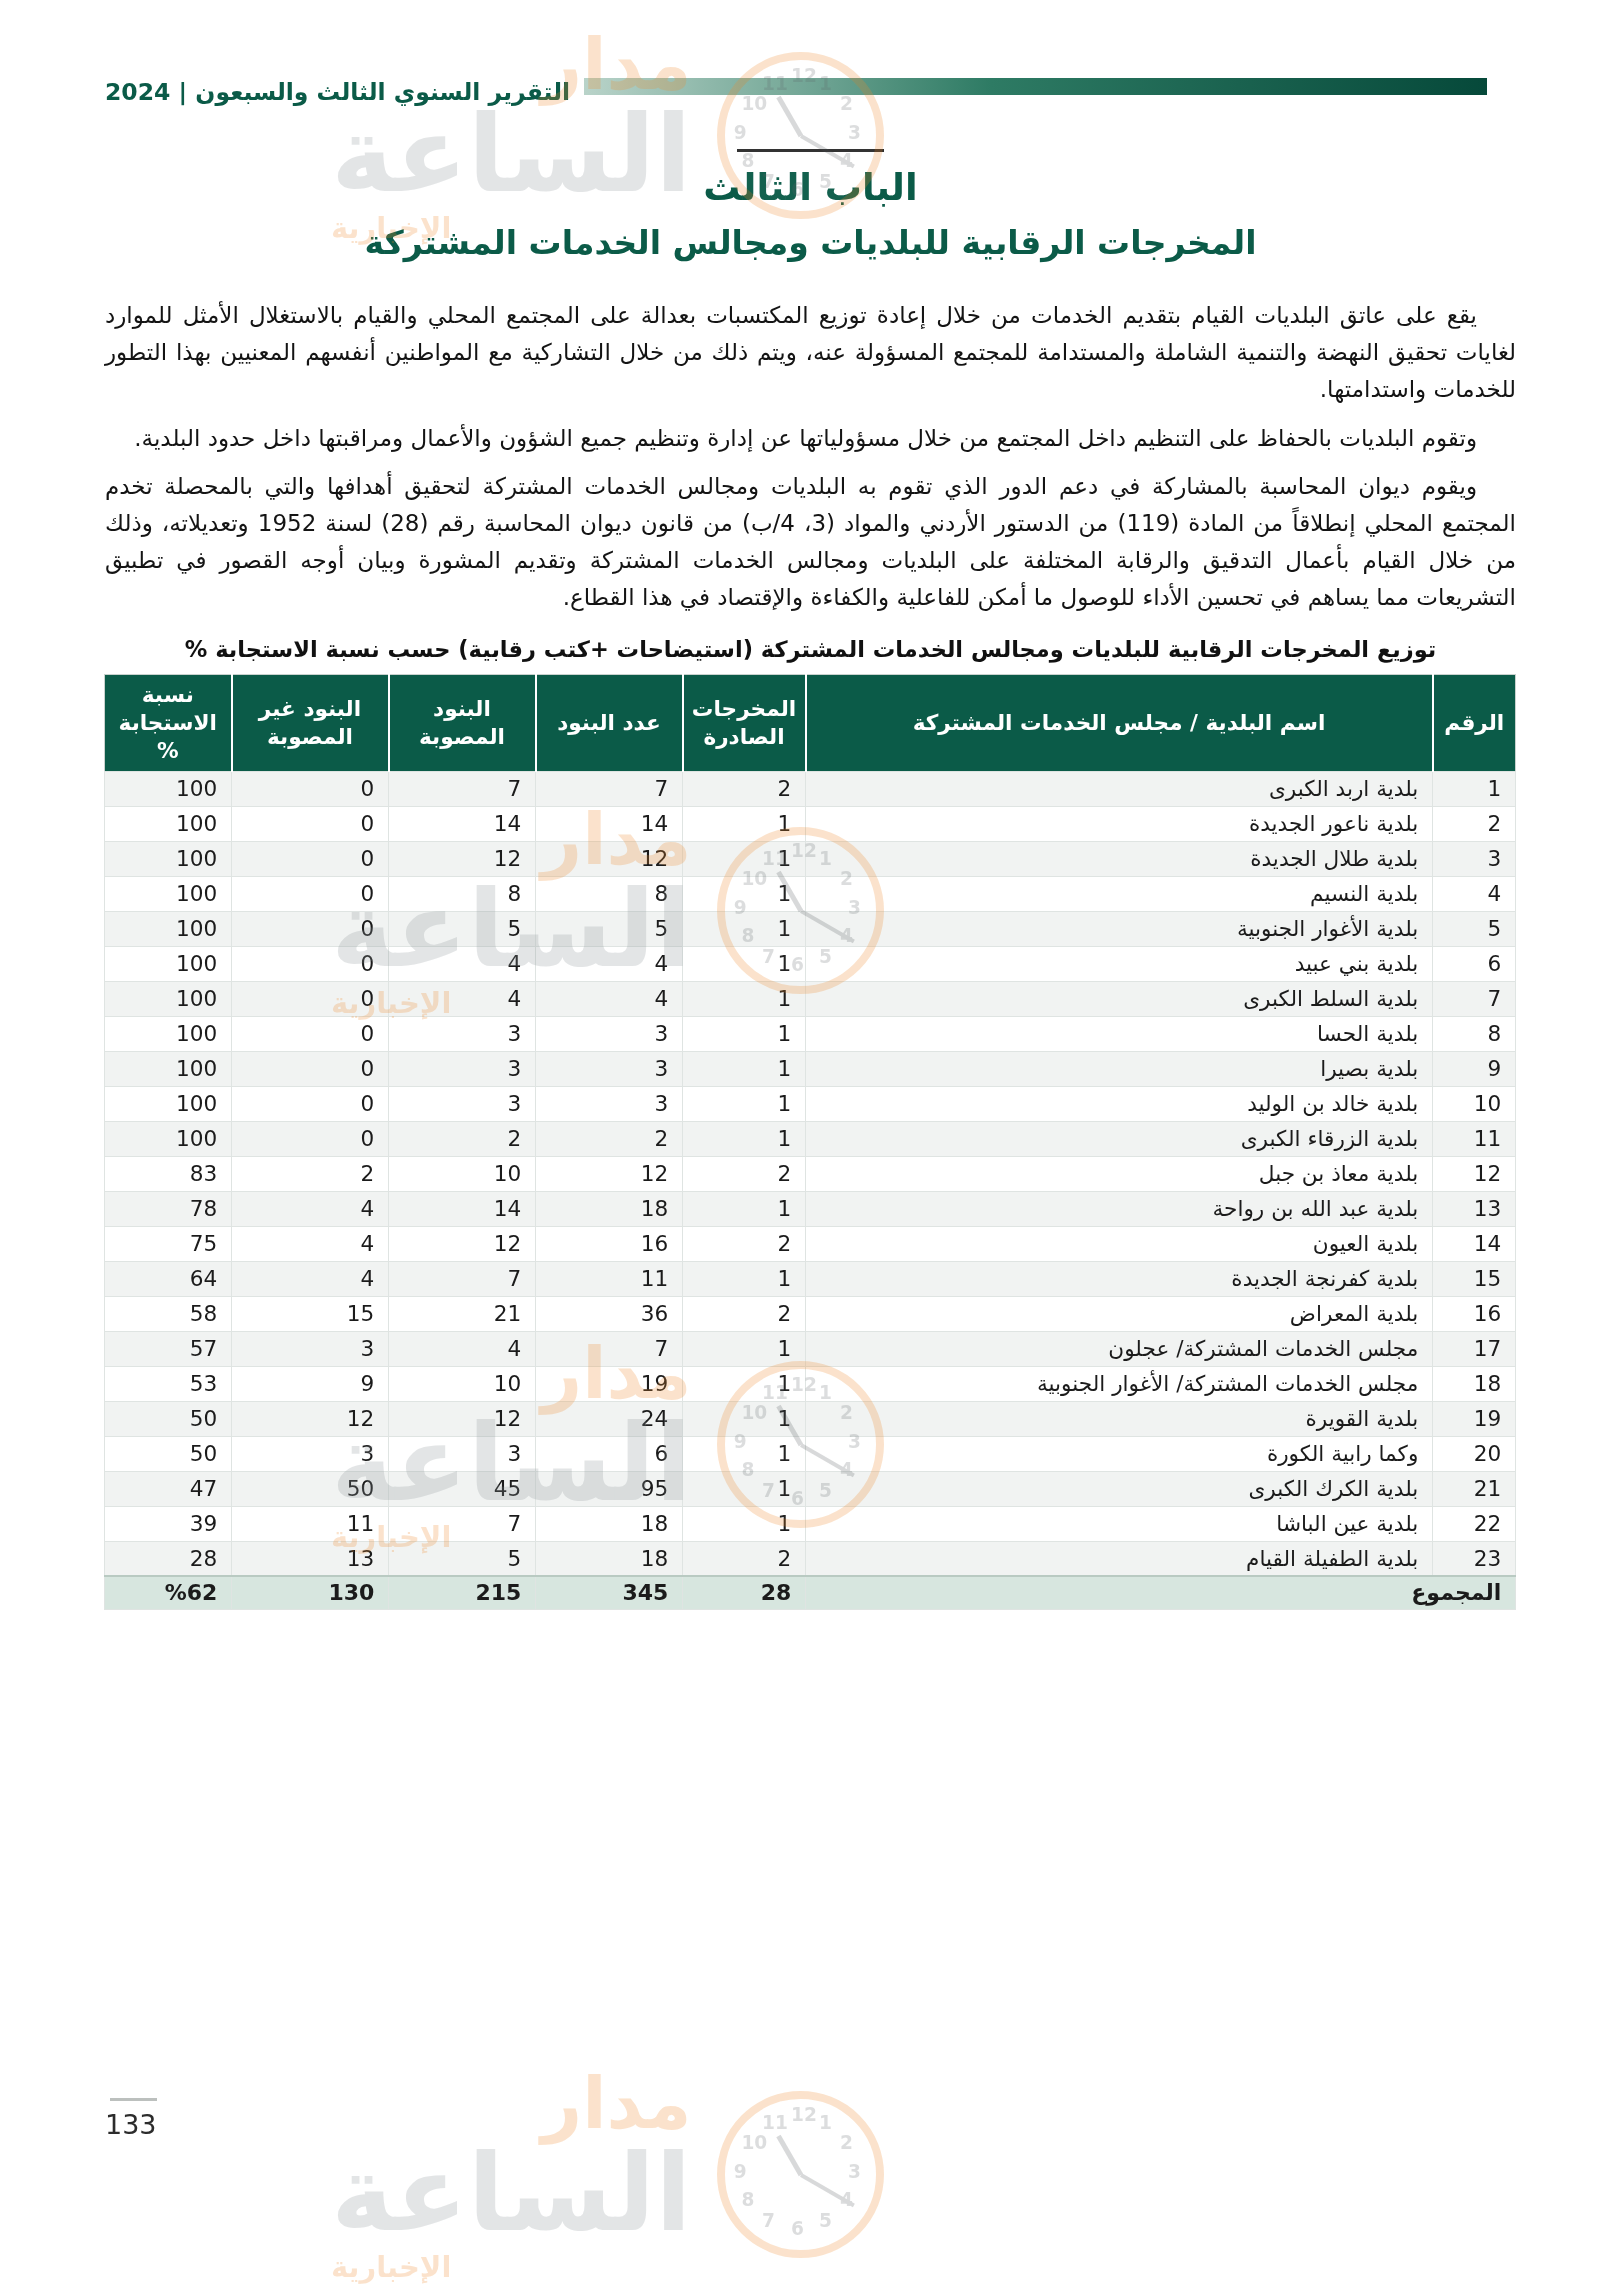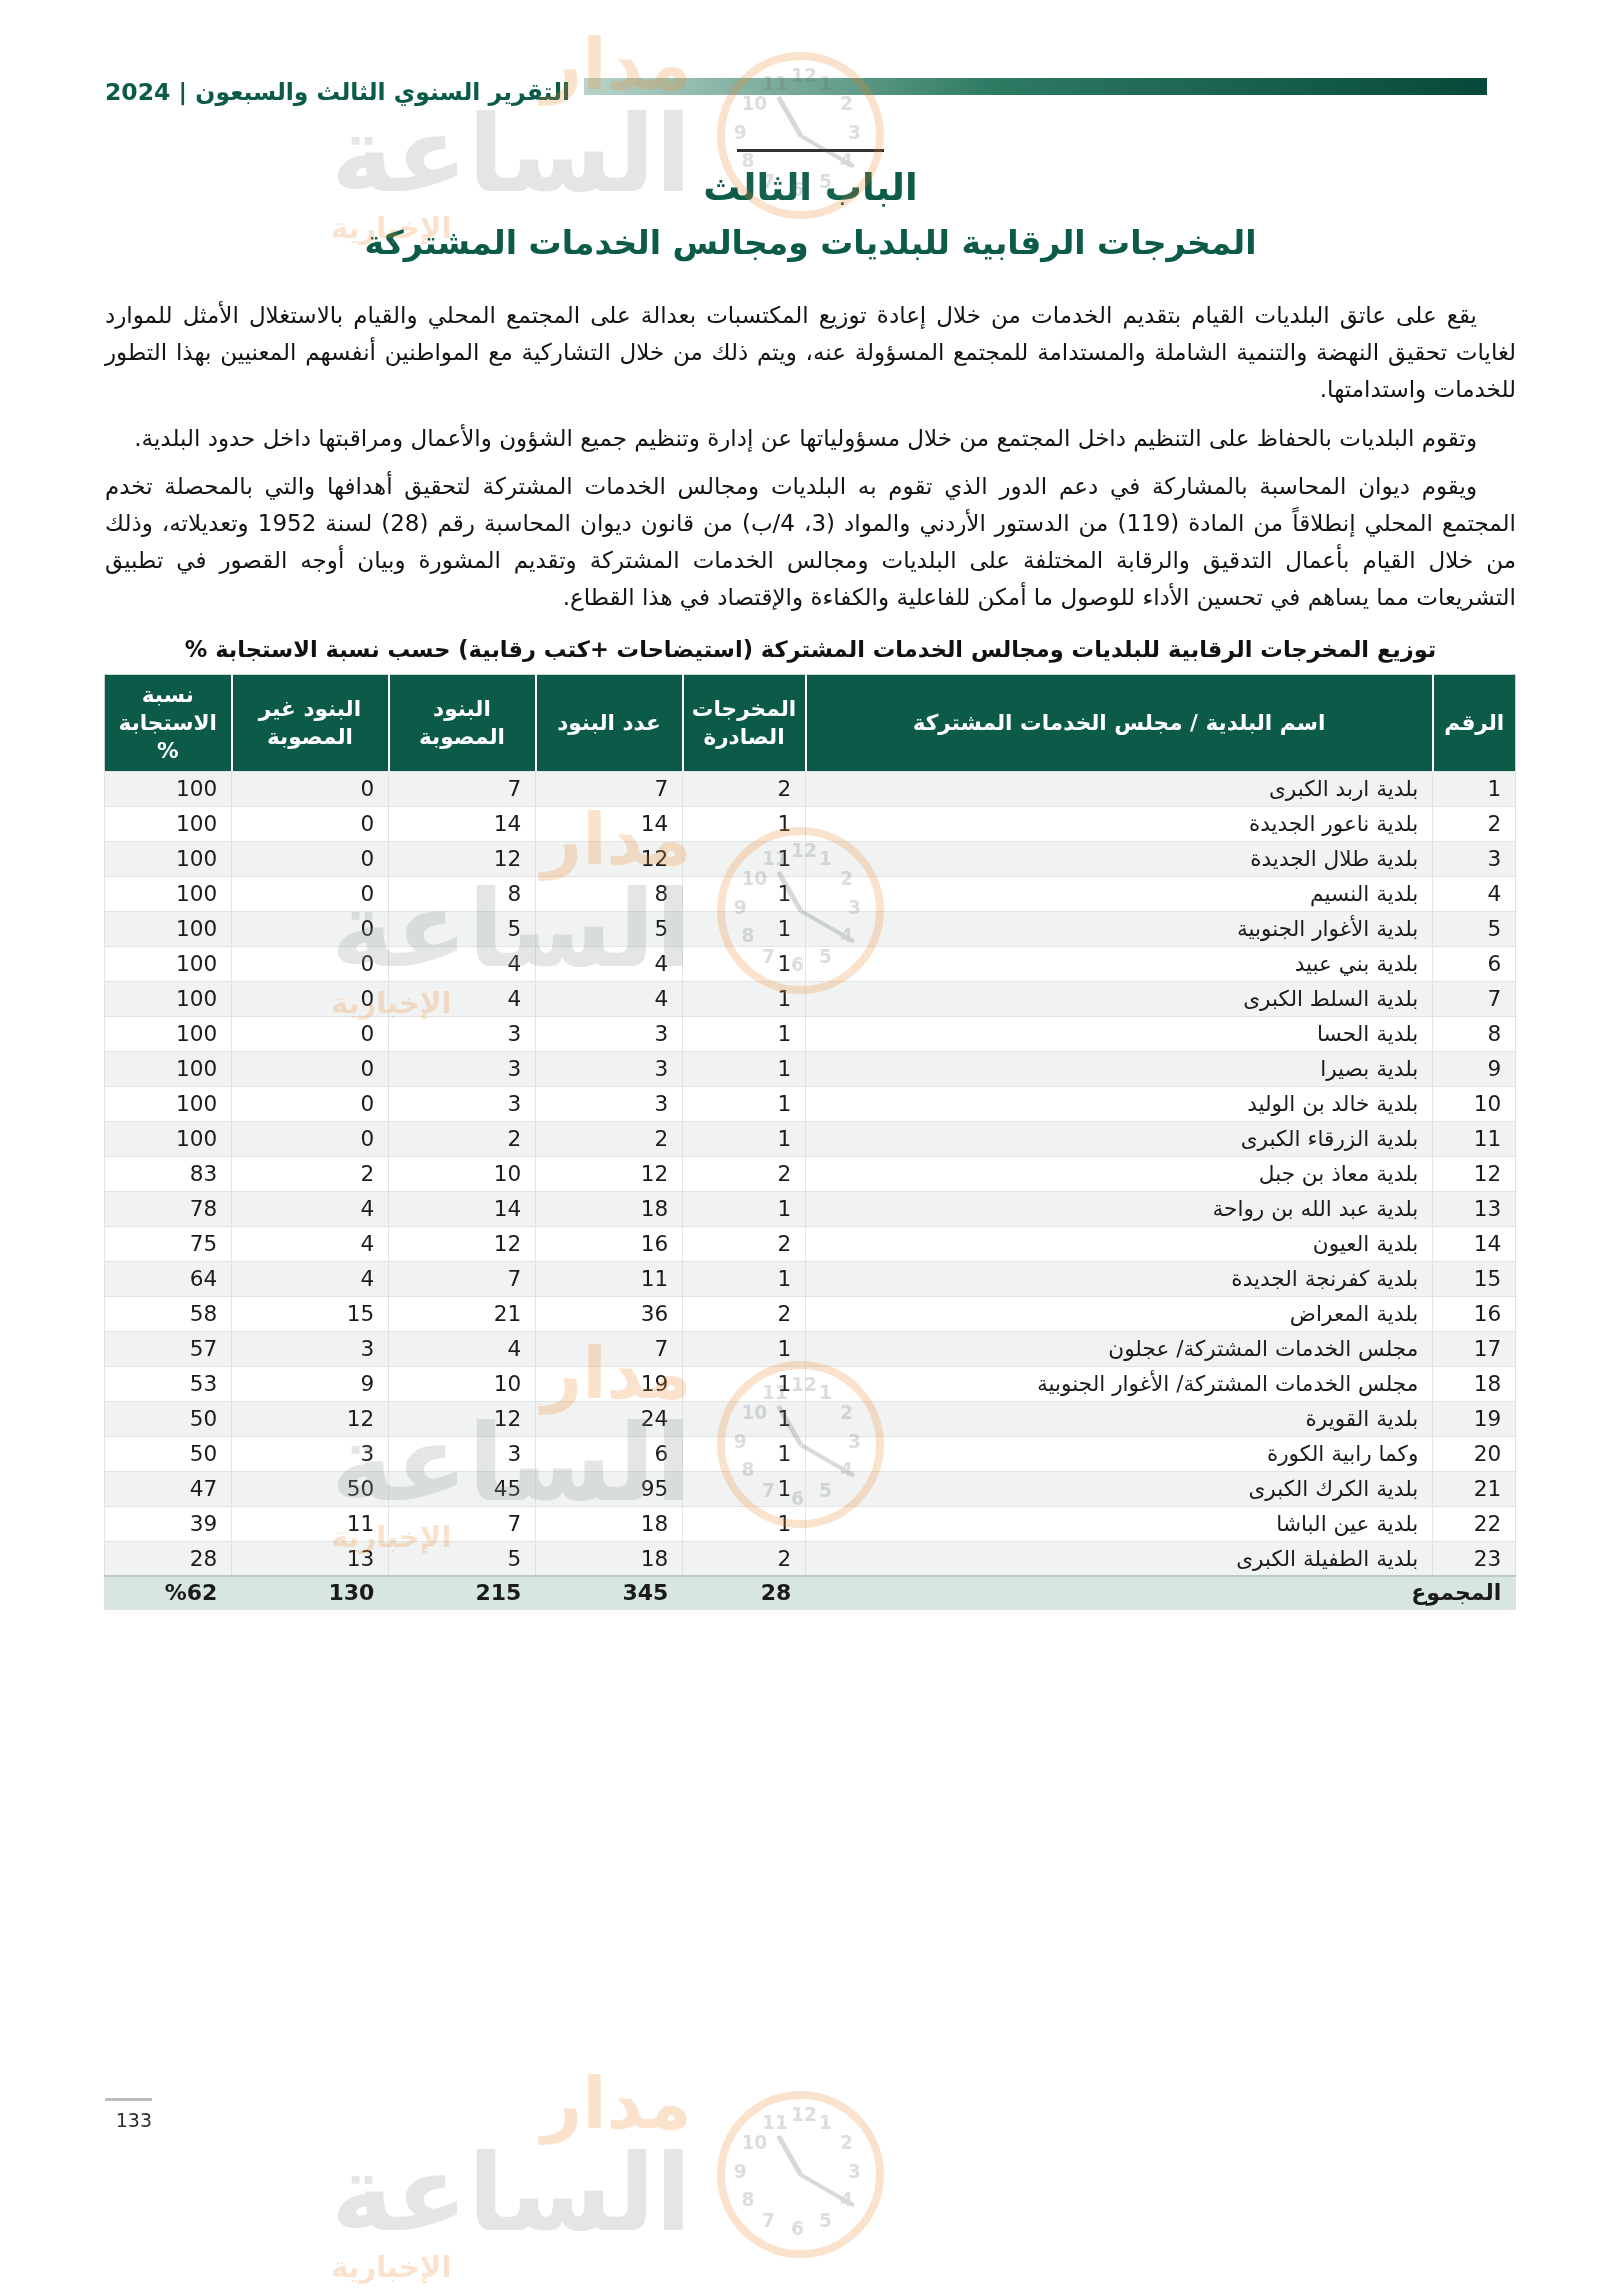--- a/index.html
+++ b/index.html
@@ -70,21 +70,21 @@
   td.c-num{padding-left:9.8px;}
   tr.shaded{background:var(--row-shade);}
   tr.total-row td{
     background:var(--total-bg);font-weight:bold;height:33px;font-size:22px;
     border-top:2px solid #b9cac2;
   }
 
   
   .footer{position:absolute;left:105px;top:2098px;text-align:right;}
   .footer-rule{width:47px;height:2.9px;background:#bcc0be;margin-bottom:7.8px;}
-  .footer-num{font-size:19px;color:#2c2c2c;}
+  .footer-num{font-size:27px;color:#2c2c2c;}
 
   
   .wm{
     position:absolute;left:245px;width:725px;
     display:flex;justify-content:center;
     opacity:0.24;pointer-events:none;z-index:6;
   }
   .wm1{top:29px;} .wm2{top:804px;} .wm3{top:1338px;} .wm4{top:2068px;}
   .wm-row{display:flex;align-items:center;gap:25.5px;direction:rtl;}
   .wm-clock{
@@ -351,21 +351,21 @@
           <td class="c-no">22</td>
           <td class="c-name">بلدية عين الباشا</td>
           <td class="c-num">1</td>
           <td class="c-num">18</td>
           <td class="c-num">7</td>
           <td class="c-num">11</td>
           <td class="c-num">39</td>
         </tr>
         <tr class="shaded">
           <td class="c-no">23</td>
-          <td class="c-name">بلدية الطفيلة الكبرى</td>
+          <td class="c-name">بلدية الطفيلة القيام</td>
           <td class="c-num">2</td>
           <td class="c-num">18</td>
           <td class="c-num">5</td>
           <td class="c-num">13</td>
           <td class="c-num">28</td>
         </tr>
       </tbody>
     <tfoot>
       <tr class="total-row">
         <td class="c-name" colspan="2">المجموع</td>

